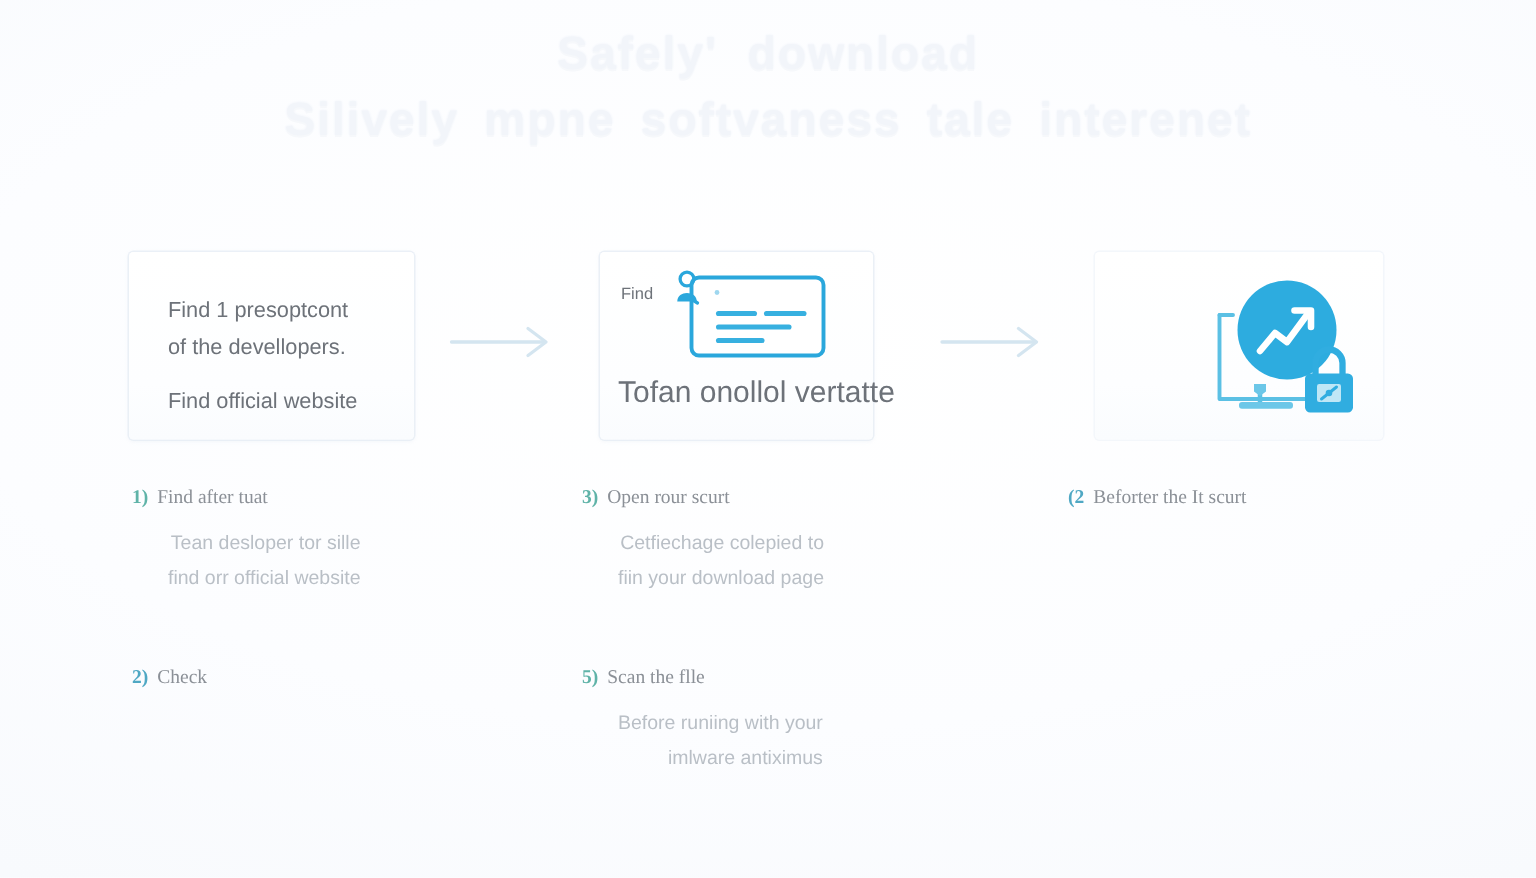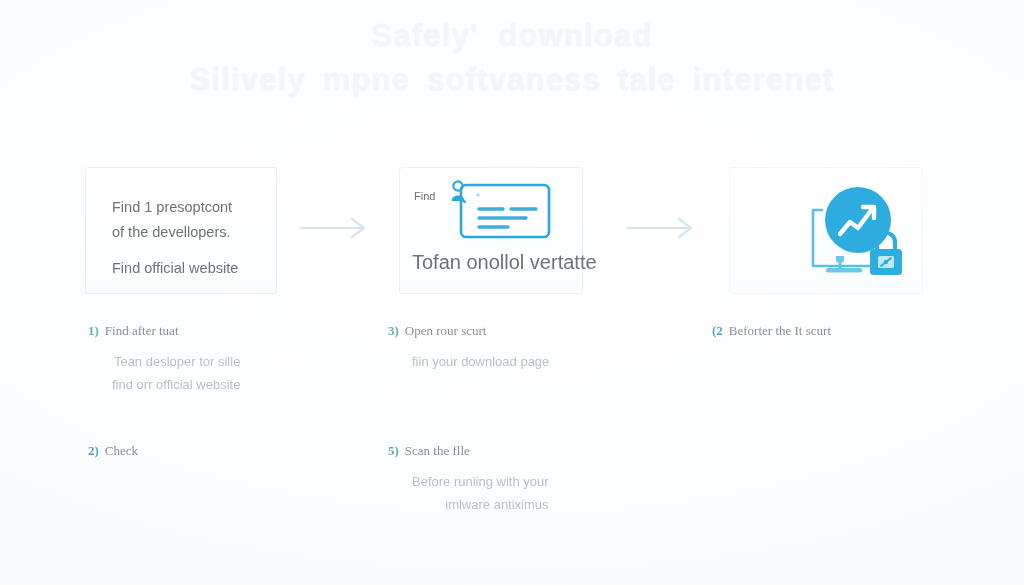--- a/index.html
+++ b/index.html
@@ -244,20 +244,21 @@
         <div>Tean desloper tor sille</div>
         <div>find orr official website</div>
       </div>
     </div>
 
     <div class="step s3">
       <div class="step-head">
         <span class="step-num" style="color:#5fb3a8">3)</span><span>Open rour scurt</span>
       </div>
       <div class="step-sub">
+        <div>Cetfiechage colepied to</div>
         <div>fiin your download page</div>
       </div>
     </div>
 
     <div class="step s2col3">
       <div class="step-head">
         <span class="step-num" style="color:#4fa8c4">(2</span><span>Beforter the It scurt</span>
       </div>
     </div>
 

